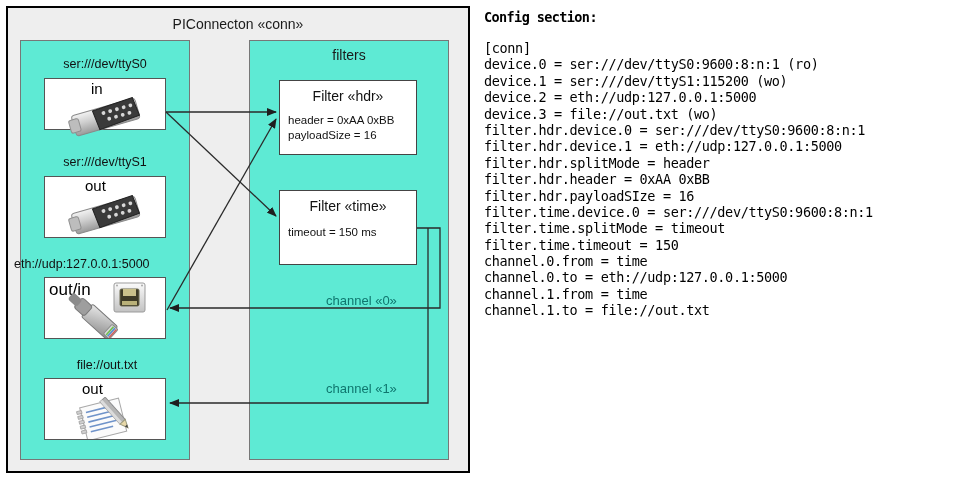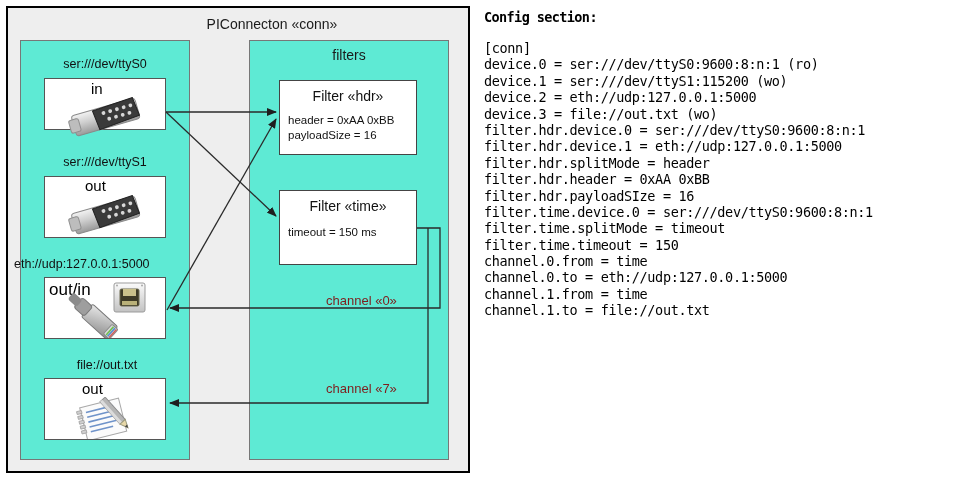--- a/index.html
+++ b/index.html
@@ -6,21 +6,21 @@
   body{width:964px;height:484px;overflow:hidden;font-family:"Liberation Sans",sans-serif;}
   #root{position:relative;width:964px;height:484px;background:#ffffff;}
 
   
   .outer-frame{
     position:absolute;left:6px;top:6px;width:464px;height:467px;
     background:#eeeeee;border:2px solid #000000;box-sizing:border-box;
   }
   .outer-title{
     position:absolute;left:0;top:8px;width:100%;text-align:center;
-    font-size:14px;color:#1a1a1a;padding-left:34px;
+    font-size:14px;color:#1a1a1a;
   }
 
   
   .pkg{
     position:absolute;background:#5eead4;border:1px solid #777777;
     box-sizing:border-box;
   }
   .pkg-title{
     position:absolute;left:0;top:6px;width:100%;text-align:center;
     font-size:14px;color:#1a1a1a;
@@ -50,21 +50,21 @@
   .filter-title{
     position:absolute;left:0;top:7px;width:100%;text-align:center;
     font-size:14px;color:#111111;
   }
   .filter-prop{
     position:absolute;font-size:11.5px;color:#111111;white-space:nowrap;
   }
 
   
   .chan-label{
-    position:absolute;font-size:13px;color:#7f1d1d;white-space:nowrap;
+    position:absolute;font-size:13px;color:#0f766e;white-space:nowrap;
   }
 
   
   #wires{position:absolute;left:0;top:0;width:470px;height:480px;}
 
   
   #config{
     position:absolute;left:482px;top:0;width:480px;height:484px;
   }
   .cfg-head{
@@ -225,21 +225,21 @@
     <div class="filter-prop" style="left:8px;top:33px;">header = 0xAA 0xBB</div>
     <div class="filter-prop" style="left:8px;top:48px;">payloadSize = 16</div>
   </div>
 
   <div class="filter-card" style="left:279px;top:190px;width:138px;height:75px;">
     <div class="filter-title">Filter «time»</div>
     <div class="filter-prop" style="left:8px;top:35px;">timeout = 150 ms</div>
   </div>
 
   <div class="chan-label" style="left:326px;top:293px;">channel «0»</div>
-  <div class="chan-label" style="left:326px;top:381px;">channel «7»</div>
+  <div class="chan-label" style="left:326px;top:381px;">channel «1»</div>
 
   <svg id="wires">
     <defs>
       <marker id="ah" markerWidth="10" markerHeight="8" refX="9" refY="4" orient="auto" markerUnits="userSpaceOnUse">
         <path d="M0,0 L10,4 L0,8 z" fill="#1f1f1f"></path>
       </marker>
     </defs>
     <g stroke="#2a2a2a" stroke-width="1.3" fill="none">
 
       <path d="M166,112 L276,112" marker-end="url(#ah)"></path>

